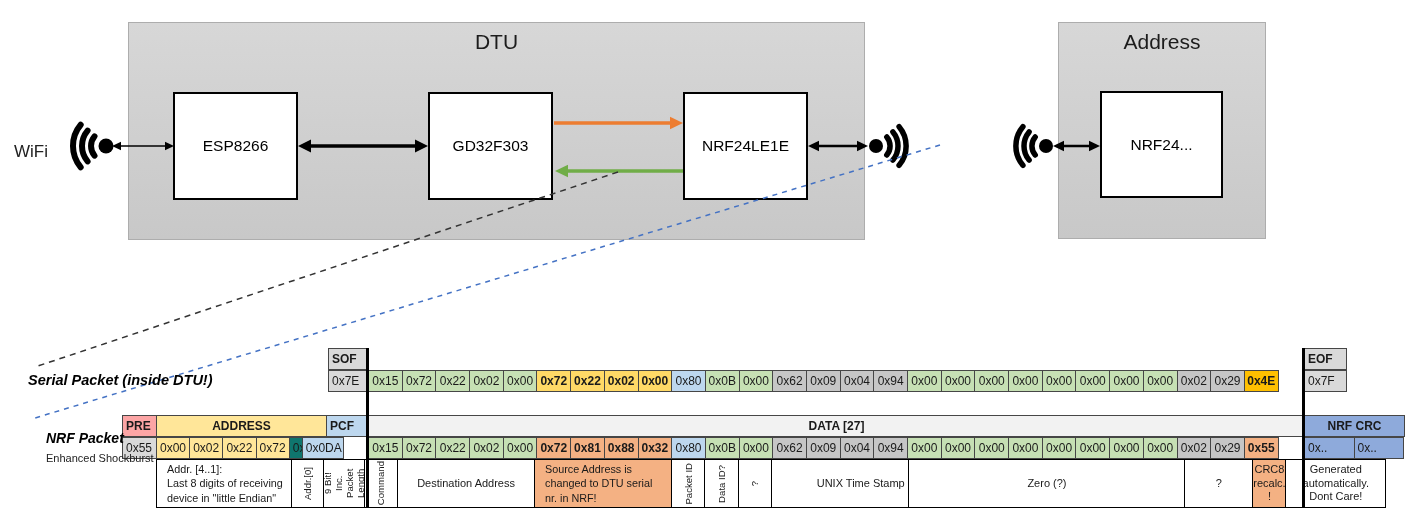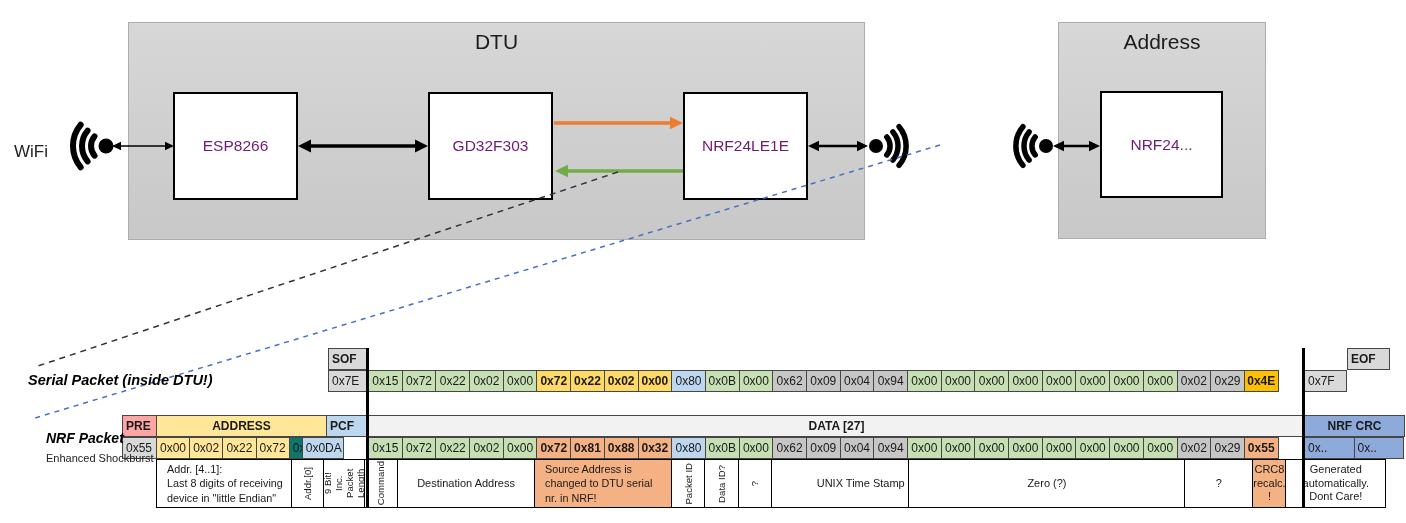--- a/index.html
+++ b/index.html
@@ -2,21 +2,21 @@
 <html><head>
 <meta charset="utf-8">
 <style>
   html,body{margin:0;padding:0;background:#fff;}
   #canvas{position:relative;width:1406px;height:523px;background:#fff;overflow:hidden;
           font-family:"Liberation Sans",sans-serif;color:#1a1a1a;}
   
   .panel{position:absolute;background:linear-gradient(180deg,#d7d7d7,#c8c8c8);border:1px solid #adadad;box-sizing:border-box;}
   .panel-title{position:absolute;left:0;right:0;top:7px;text-align:center;font-size:21px;color:#1c1c1c;}
   .chip{position:absolute;background:#fff;border:2.5px solid #000;box-sizing:border-box;
-        display:flex;align-items:center;justify-content:center;font-size:15.5px;color:#701a75;}
+        display:flex;align-items:center;justify-content:center;font-size:15.5px;color:#000000;}
   .wifi-label{position:absolute;font-size:17px;color:#222;}
   svg.overlay{position:absolute;left:0;top:0;z-index:5;pointer-events:none;}
   
   .pkt-label{position:absolute;font-size:14px;font-weight:bold;font-style:italic;color:#000;white-space:nowrap;z-index:11;}
   .sub-label{position:absolute;font-size:11px;color:#222;white-space:nowrap;z-index:11;}
   .prow{position:absolute;display:flex;z-index:10;}
   .cell{box-sizing:border-box;height:22px;border:1px solid #464646;flex:0 0 auto;
         display:flex;align-items:center;justify-content:center;font-size:12px;line-height:1;
         background:#fff;white-space:nowrap;overflow:hidden;}
   .cell+.cell{margin-left:-1px;}
@@ -143,21 +143,21 @@
       <div class="cell" style="width: 34.7px; background: rgb(198, 224, 180);">0x00</div>
       <div class="cell" style="width: 34.7px; background: rgb(198, 224, 180);">0x00</div>
       <div class="cell" style="width: 34.7px; background: rgb(198, 224, 180);">0x00</div>
       <div class="cell" style="width: 34.7px; background: rgb(198, 224, 180);">0x00</div>
       <div class="cell" style="width: 34.7px; background: rgb(198, 224, 180);">0x00</div>
       <div class="cell" style="width: 34.7px; background: rgb(198, 198, 198);">0x02</div>
       <div class="cell" style="width: 34.7px; background: rgb(198, 198, 198);">0x29</div>
       <div class="cell b" style="width: 34.7px; background: rgb(255, 192, 0);">0x4E</div>
     </div>
   <div class="prow" style="left:1304px;top:348px;">
-    <div class="cell hdr lft" style="width:43px;background:#D9D9D9;margin-left:43px;">EOF</div>
+    <div class="cell hdr lft" style="width:43px;background:#D9D9D9;">EOF</div>
   </div>
   <div class="prow" style="left:1304px;top:370px;">
     <div class="cell lft" style="width:43px;background:#D9D9D9;">0x7F</div>
   </div>
 
   <div class="pkt-label" style="left:46px;top:430px;">NRF Packet</div>
   <div class="sub-label" style="left:46px;top:452px;">Enhanced Shockburst</div>
 
   <div class="prow" style="left:122px;top:415px;">
     <div class="cell hdr lft" style="width:35px;background:#fca5a5;">PRE</div>

